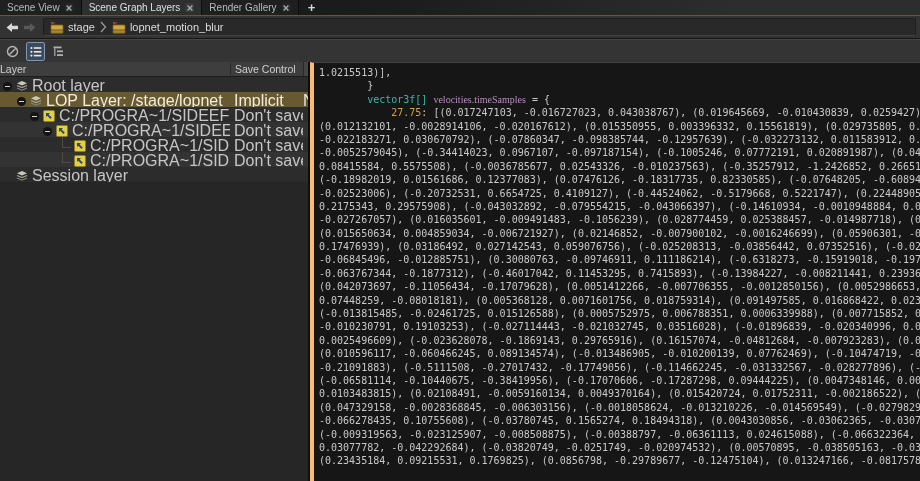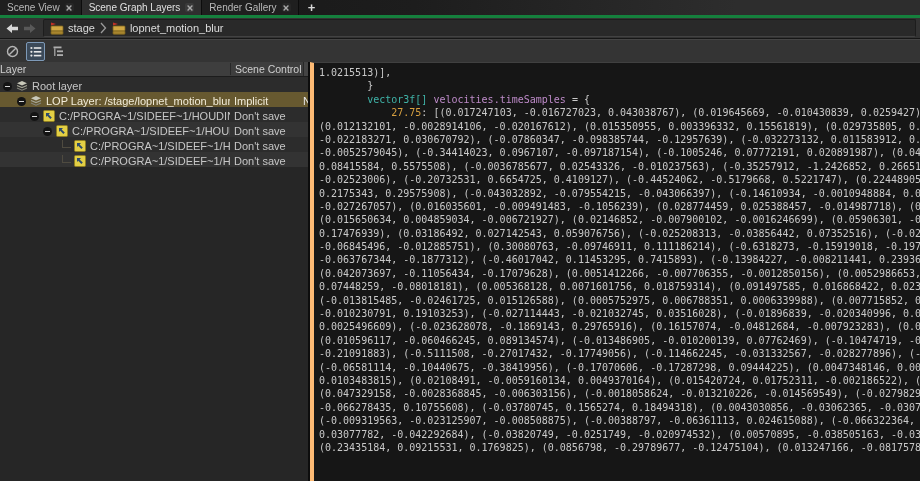--- a/index.html
+++ b/index.html
@@ -24,21 +24,21 @@
     width:9px; height:9px; background:#262626; border-radius:2px;
     display:flex; align-items:center; justify-content:center;
   }
   .tab.active .tab-close { background:#3a3a3a; }
   .newtab {
     display:flex; align-items:center; padding:0 9px; color:#d8d8d8;
     font-size:13px; font-weight:bold;
   }
   
   .pathbar {
-    height:24px; background:#333333; border-top:3px solid #15803d;
+    height:24px; background:#333333; border-top:1px solid #15803d;
     border-bottom:1px solid #161616; display:flex; align-items:center; padding:0 4px;
   }
   .nav-btn { width:17px; height:16px; display:flex; align-items:center; justify-content:center; }
   .crumb-field {
     flex:1; height:18px; margin-left:5px; background:#292929;
     border:1px solid #1d1d1d; border-bottom-color:#424242; border-radius:2px;
     display:flex; align-items:center; padding:0 6px; gap:5px; overflow:hidden;
   }
   .crumb { display:flex; align-items:center; gap:4px; font-size:11px; color:#dcdcdc; }
   
@@ -52,21 +52,21 @@
   .main { display:flex; height:419px; background:#0d0d0d; }
   .left-panel { width:308px; background:#262626; display:flex; flex-direction:column; flex:none; }
   .grid-header {
     height:15px; background:#3e3e3e; display:flex; align-items:center;
     font-size:10.5px; color:#cfcfcf; border-bottom:1px solid #1c1c1c; flex:none;
   }
   .hdr-layer { width:230px; }
   .hdr-save  { width:73px; padding-left:4px; border-left:1px solid #282828; }
   .hdr-stub  { flex:1; border-left:1px solid #282828; height:100%; background:#444444; }
   .tree-row {
-    height:15px; display:flex; align-items:flex-end; font-size:11px; color:#c6c6c6;
+    height:15px; display:flex; align-items:flex-start; font-size:16px; color:#c6c6c6;
     white-space:nowrap; overflow:hidden;
   }
   .tree-row .cell-layer { width:230px; display:flex; align-items:center; overflow:hidden; flex:none; }
   .tree-row .cell-save  { width:73px; padding-left:4px; flex:none; overflow:hidden; }
   .tree-row .cell-extra { flex:1; overflow:hidden; color:#e8e8e8; }
   .row-a { background:#2c2c2c; }
   .row-b { background:#333333; }
   .tree-row.selected { background:#675930; color:#f2ecd9; }
   .expander {
     width:9px; height:9px; background:#141414; border-radius:50%;
@@ -85,21 +85,21 @@
   
   .code-panel {
     flex:1; margin-left:2px; background:#161616;
     border-top:1px solid #404040; border-left:4px solid #fdba74;
     overflow:hidden; padding:3px 0 0 5px;
     font-family:"DejaVu Sans Mono", monospace; font-size:10px;
     color:#c9c9c9;
   }
   .cl { height:13.4px; line-height:13.4px; white-space:pre; }
   .tok-type { color:#3fb3a8; }
-  .tok-attr { color:#be8bc9; }
+  .tok-attr { color:#be8bc9;font-family:Liberation Serif, serif; }
   .tok-key  { color:#d7a040; }
 </style>
 </head>
 <body>
 
 <svg width="0" height="0" style="position:absolute">
   <defs>
     <g id="i-layers">
       <path d="M6,1 L11,3.2 L6,5.4 L1,3.2 Z" fill="#c9c9ba"></path>
       <path d="M1,5.4 L6,7.6 L11,5.4" fill="none" stroke="#a5a596" stroke-width="1.1"></path>
@@ -224,21 +224,21 @@
           <use href="#i-tree"></use>
         </svg>
     </div>
   </div>
 
   <div class="main">
 
     <div class="left-panel">
       <div class="grid-header">
         <div class="hdr-layer">Layer</div>
-        <div class="hdr-save">Scene Control</div>
+        <div class="hdr-save">Save Control</div>
         <div class="hdr-stub"></div>
       </div>
 
       <div class="tree-row row-a">
         <div class="cell-layer" style="padding-left:3px">
           <span class="expander"></span>
           <span class="row-icon">
               <svg width="12" height="12" viewBox="0 0 12 12">
                 <use href="#i-layers"></use>
               </svg>
@@ -312,39 +312,52 @@
               <svg width="12" height="12" viewBox="0 0 12 12">
                 <use href="#i-sublayer"></use>
               </svg>
             </span>
           <span class="row-label">C:/PROGRA~1/SIDEEF~1/HO...</span>
         </div>
         <div class="cell-save">Don't save</div>
         <div class="cell-extra"></div>
       </div>
 
+      <div class="tree-row row-a">
+        <div class="cell-layer" style="padding-left:16px">
+          <span class="row-icon">
+              <svg width="12" height="12" viewBox="0 0 12 12">
+                <use href="#i-layers"></use>
+              </svg>
+            </span>
+          <span class="row-label">Session layer</span>
+        </div>
+        <div class="cell-save"></div>
+        <div class="cell-extra"></div>
+      </div>
 
       <div class="tree-fill"></div>
     </div>
 
     <div class="code-panel">
       <div class="cl">1.0215513)],</div>
       <div class="cl">        }</div>
       <div class="cl"><span>        </span><span class="tok-type">vector3f[]</span><span> </span><span class="tok-attr">velocities.timeSamples</span><span> = {</span></div>
       <div class="cl"><span>            </span><span class="tok-key">27.75</span><span>: </span><span>[(0.017247103, -0.016727023, 0.043038767), (0.019645669, -0.010430839, 0.0259427), (0.</span></div>
       <div>
 
           <div class="cl">(0.012132101, -0.0028914106, -0.020167612), (0.015350955, 0.003396332, 0.15561819), (0.029735805, 0.</div>
 
           <div class="cl">-0.022183271, 0.030670792), (-0.07860347, -0.098385744, -0.12957639), (-0.032273132, 0.011583912, 0.</div>
 
           <div class="cl">-0.0052579045), (-0.34414023, 0.0967107, -0.097187154), (-0.1005246, 0.07772191, 0.020891987), (0.04</div>
 
           <div class="cl">0.08415584, 0.5575508), (-0.0036785677, 0.02543326, -0.010237563), (-0.35257912, -1.2426852, 0.26651</div>
 
+          <div class="cl">(-0.18982019, 0.01561686, 0.12377083), (0.07476126, -0.18317735, 0.82330585), (-0.07648205, -0.60894</div>
 
           <div class="cl">-0.02523006), (-0.20732531, 0.6654725, 0.4109127), (-0.44524062, -0.5179668, 0.5221747), (0.22448905</div>
 
           <div class="cl">0.2175343, 0.29575908), (-0.043032892, -0.079554215, -0.043066397), (-0.14610934, -0.0010948884, 0.0</div>
 
           <div class="cl">-0.027267057), (0.016035601, -0.009491483, -0.1056239), (0.028774459, 0.025388457, -0.014987718), (0</div>
 
           <div class="cl">(0.015650634, 0.004859034, -0.006721927), (0.02146852, -0.007900102, -0.0016246699), (0.05906301, -0</div>
 
           <div class="cl">0.17476939), (0.03186492, 0.027142543, 0.059076756), (-0.025208313, -0.03856442, 0.07352516), (-0.02</div>

